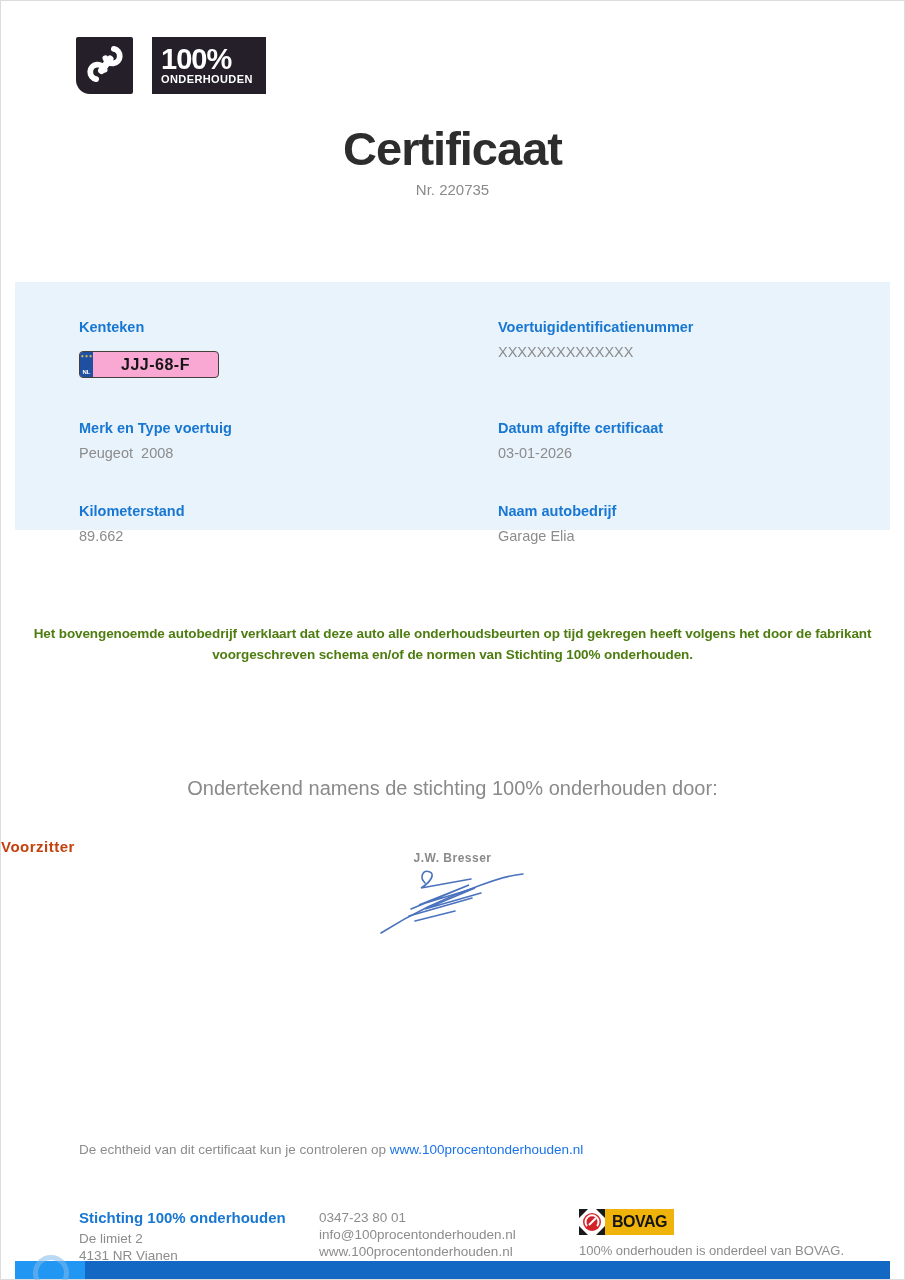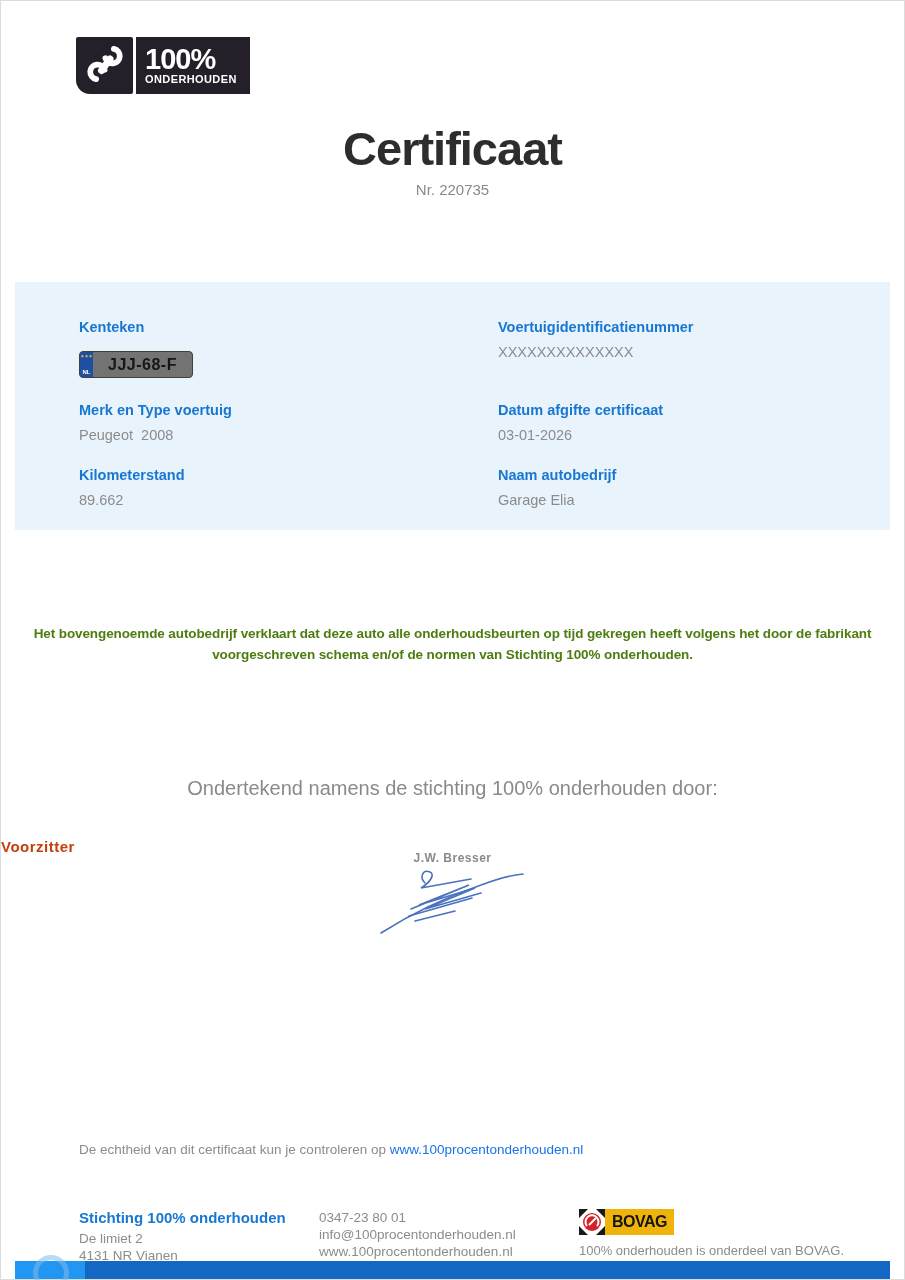--- a/index.html
+++ b/index.html
@@ -5,21 +5,21 @@
   html,body { margin:0; padding:0; background:#fff; }
   body {
     width:905px; height:1280px; position:relative;
     font-family:"Liberation Sans", sans-serif; overflow:hidden;
   }
   .page {
     position:absolute; inset:0; border:1px solid #dcdcdc; box-sizing:border-box; background:#fff;
   }
 
   
-  .logo { position:absolute; left:75px; top:36px; display:flex; gap:3px; }
+  .logo { position:absolute; left:75px; top:36px; display:flex; gap:19px; }
   .logo-left {
     width:57px; height:57px; background:#241f29; border-radius:2px 2px 2px 14px;
     display:flex; align-items:center; justify-content:center;
   }
   .logo-right {
     width:114px; height:57px; background:#241f29; color:#fff;
     display:flex; flex-direction:column; justify-content:center;
     padding:0 9px; box-sizing:border-box;
   }
   .logo-percent { font-size:29px; font-weight:800; line-height:27px; letter-spacing:-1px; }
@@ -35,27 +35,27 @@
     font-size:15px; color:#8a8a8a;
   }
 
   
   .info-box {
     position:absolute; top:281px; left:14px; right:14px; height:248px;
     background:#e9f3fc;
   }
   .fields {
     display:grid; grid-template-columns:419px auto;
-    padding:37px 20px 0 64px; row-gap:24px;
+    padding:37px 20px 0 64px; row-gap:42px;
   }
   .field-label { color:#1877d2; font-weight:700; font-size:14.5px; margin-bottom:9px; }
   .field-value { color:#8c8c8c; font-size:14.5px; white-space:pre-wrap; }
 
   .plate {
-    display:inline-flex; width:114px; height:27px; background:#737373;
+    display:inline-flex; width:140px; height:27px; background:#f9a8d4;
     border:1px solid #44403a; border-radius:4px; overflow:hidden; box-sizing:border-box;
   }
   .plate-strip {
     width:13px; background:#1e4fa0; display:flex; flex-direction:column;
     justify-content:space-between; align-items:center; padding:2px 0 1px; box-sizing:border-box;
   }
   .plate-stars { font-size:5px; color:#f8d24a; line-height:5px; }
   .plate-country { color:#fff; font-size:6px; font-weight:700; line-height:7px; }
   .plate-number {
     flex:1; display:flex; align-items:center; justify-content:center;

